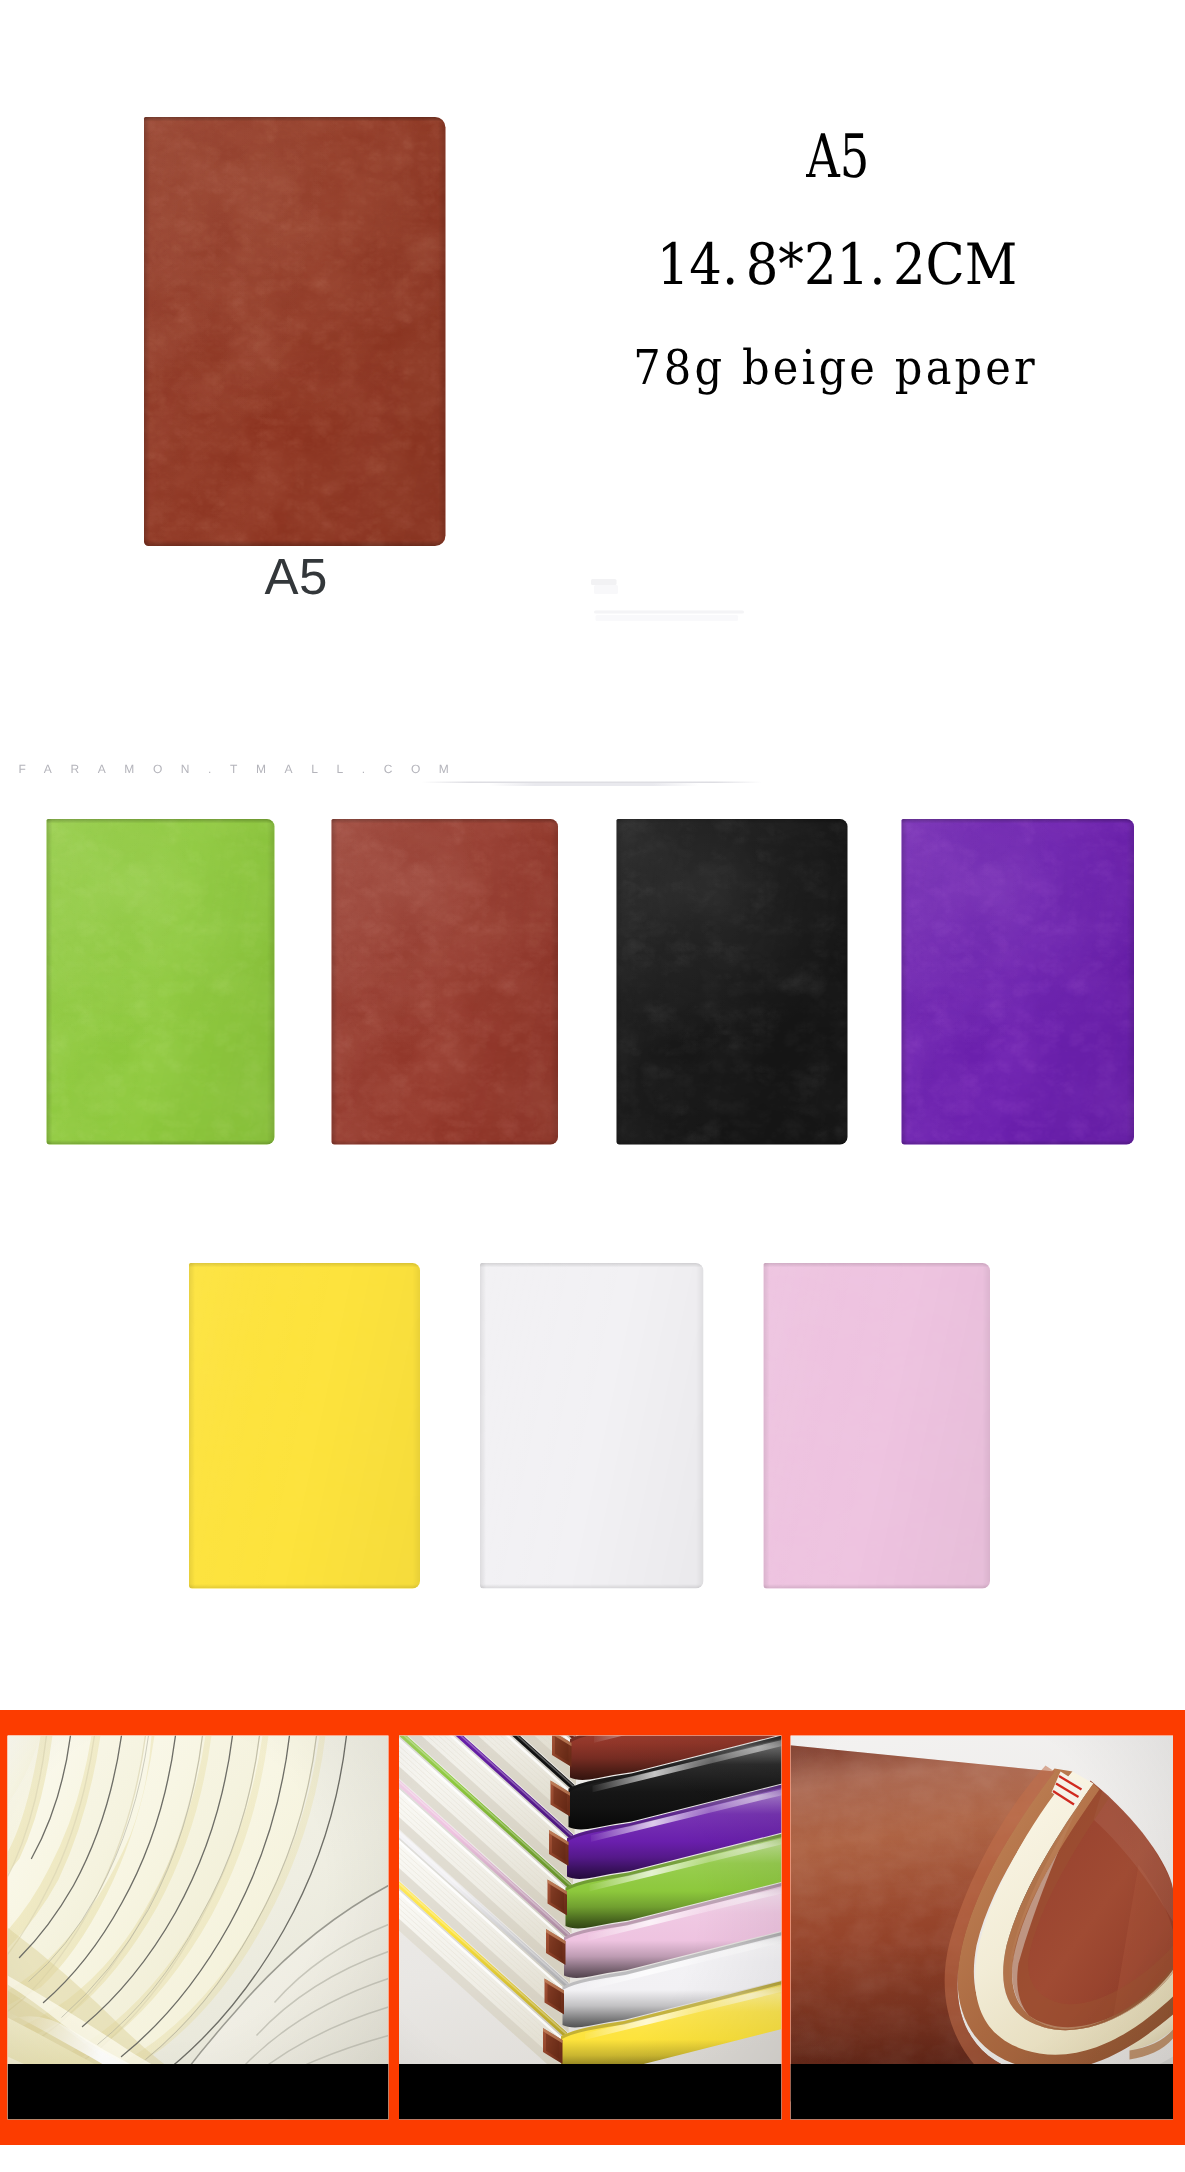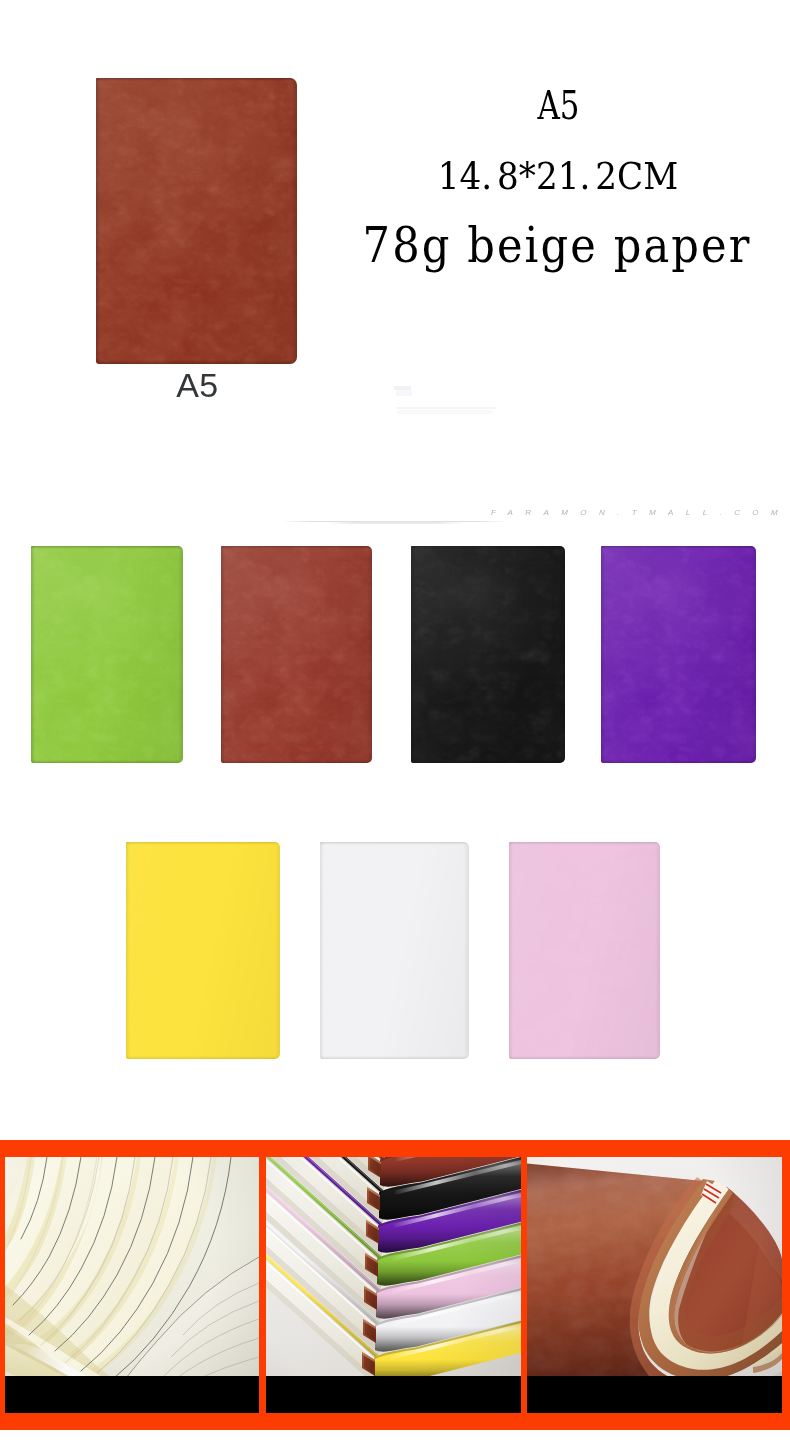--- a/index.html
+++ b/index.html
@@ -40,33 +40,32 @@
     color:#33373a;letter-spacing:.4px;
   }
 
   #spec-block{position:absolute;left:330px;top:0px;width:456px;text-align:center;}
   #spec-block .line{
     font-family:"DejaVu Serif Condensed","DejaVu Serif",serif;color:#000;white-space:pre;
   }
   #spec-title{font-size:40px;line-height:40px;position:absolute;left:0;top:85px;width:100%;}
   #spec-title > span{display:inline-block;transform:scaleX(.86);}
   #spec-size{font-size:38px;line-height:38px;position:absolute;left:0;top:157px;width:100%;}
-  #spec-paper{font-size:48px;line-height:38px;letter-spacing:2.1px;text-indent:-2px;
+  #spec-paper{font-size:32px;line-height:38px;letter-spacing:2.1px;text-indent:-2px;
               position:absolute;left:0;top:226px;width:100%;}
 
   
   .ghost{position:absolute;background:#f5f5f7;border-radius:1px;}
 
   
   #watermark{
-    position:absolute;left:0;top:507px;width:790px;text-align:right;
+    position:absolute;left:0;top:507px;width:790px;text-align:left;
     font-family:"Liberation Sans",sans-serif;font-size:8px;line-height:12px;
     letter-spacing:12.4px;text-indent:12.4px;color:#b4b4bb;font-weight:400;
     white-space:pre;
-    font-style:italic;
   }
   #watermark-rule{
     position:absolute;left:281px;top:521px;width:227px;height:1px;
     background:linear-gradient(to right,rgba(226,226,230,0),#dedee3 14%,#dedee3 86%,rgba(226,226,230,0));
   }
   #watermark-rule2{
     position:absolute;left:326px;top:522px;width:140px;height:2px;
     background:linear-gradient(to right,rgba(238,238,242,0),#e9e9ee 22%,#e9e9ee 78%,rgba(238,238,242,0));
   }
 

